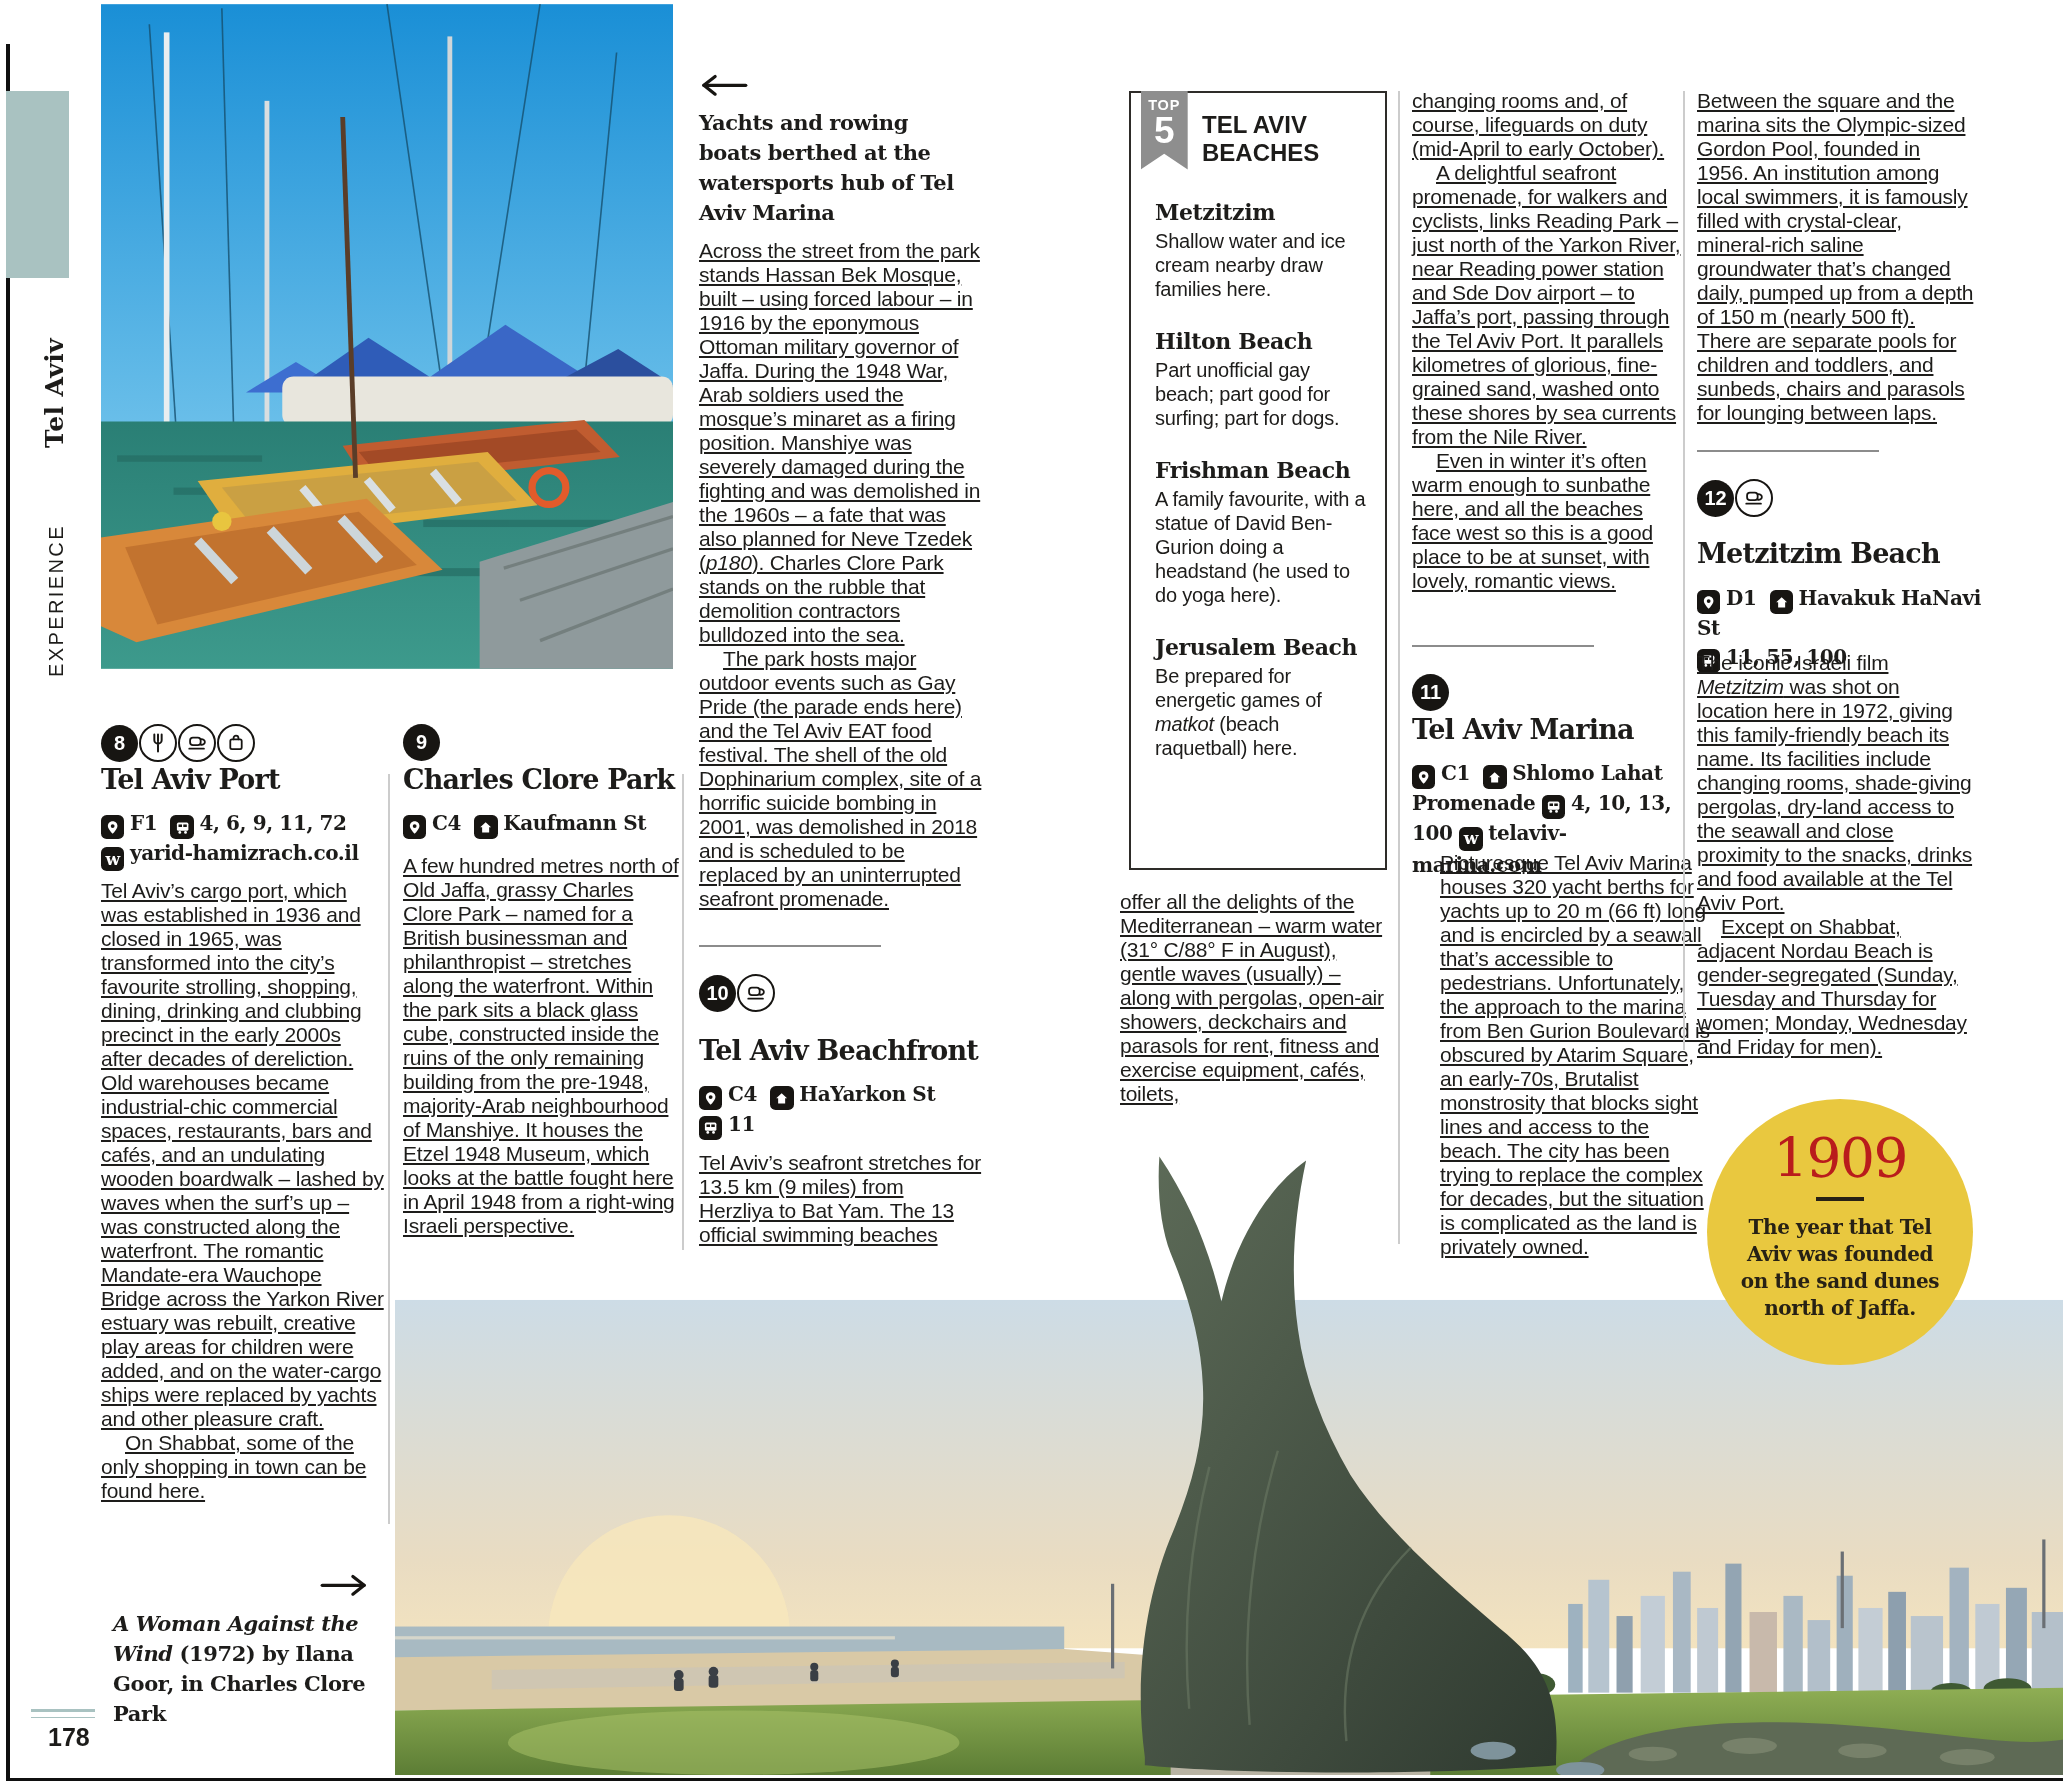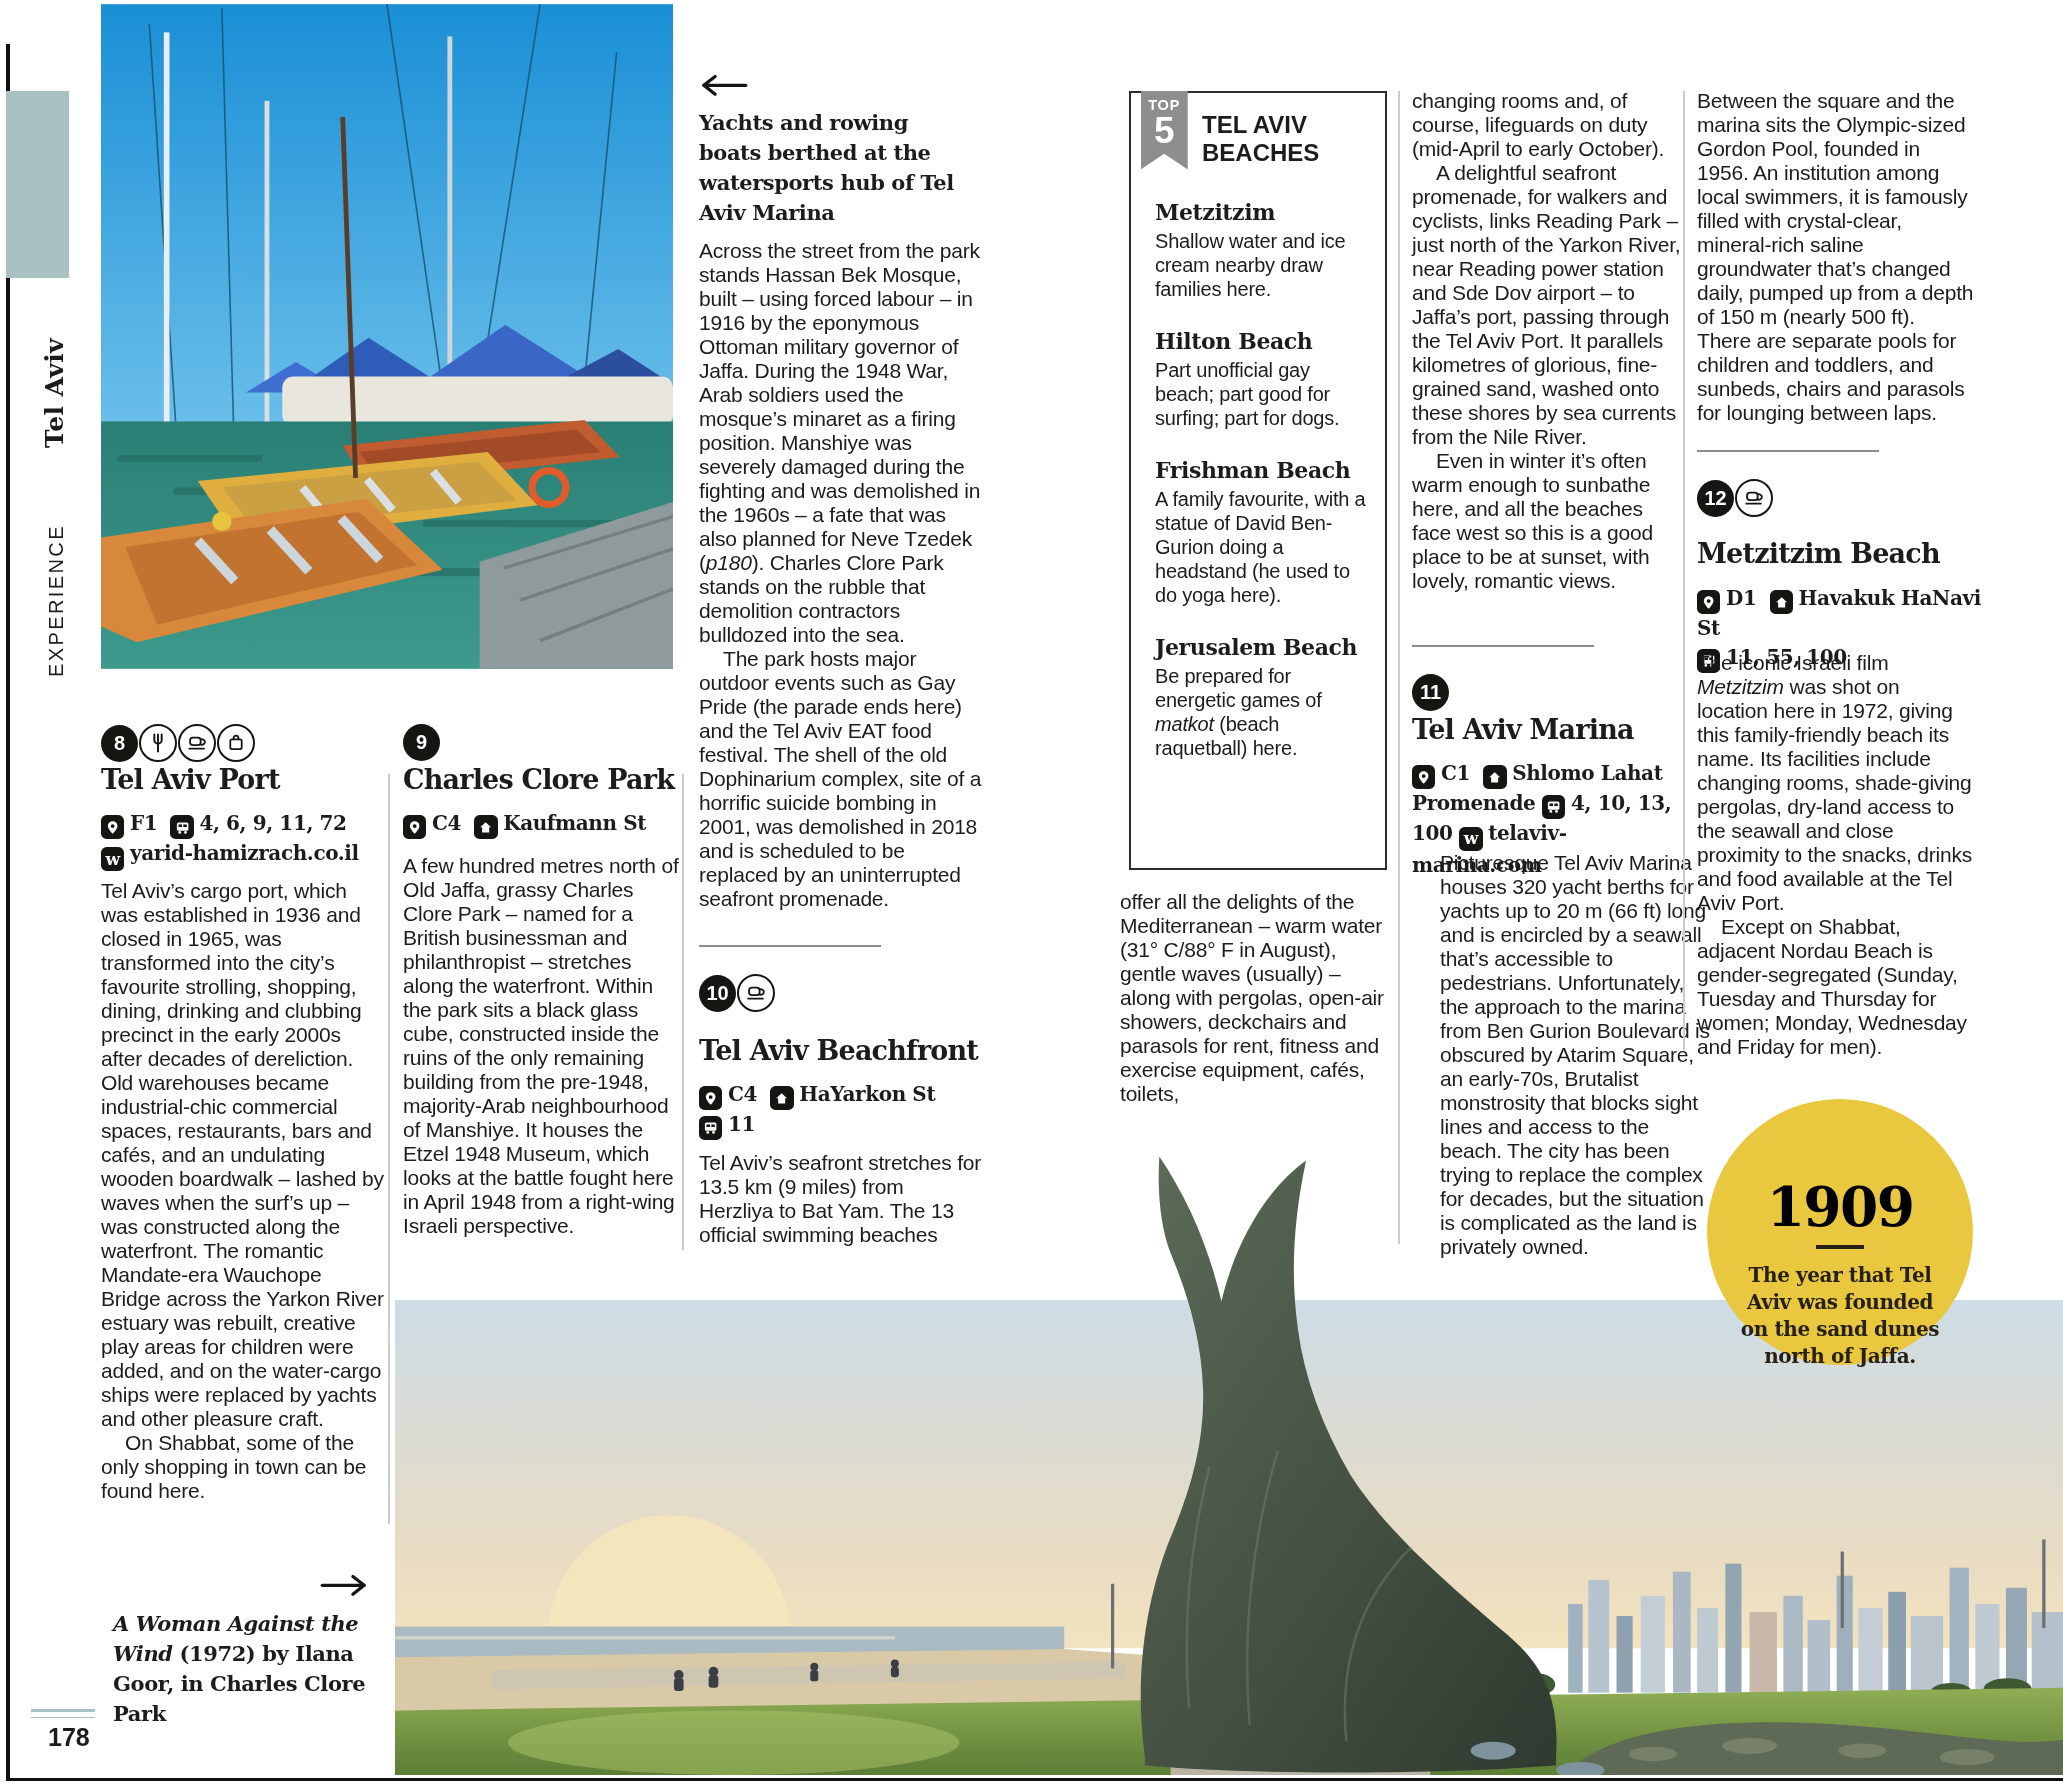--- a/index.html
+++ b/index.html
@@ -12,21 +12,21 @@
   
   .edge-left{left:6.4px; top:44px; width:3.2px; height:1734px; background:#101010;}
   .edge-bottom{left:6.4px; top:1778px; width:2057px; height:3.2px; background:#101010;}
   .teal-block{left:6.4px; top:91px; width:63px; height:187px; background:#a9c2c1;}
   .vlabel{transform:rotate(-90deg); transform-origin:left top; white-space:nowrap;}
   .vlabel.title{left:40px; top:448px; font-family:"DejaVu Serif",serif; font-weight:700; font-size:25px; letter-spacing:0.4px;}
   .vlabel.kicker{left:45px; top:677px; font-size:20px; letter-spacing:2.4px; font-weight:400;}
   .pagenum-rules{left:31px; top:1709px; width:64px; height:4.8px; border-top:3.2px solid #a9c2c1; border-bottom:1.6px solid #a9c2c1;}
   .pagenum{left:48px; top:1723px; font-size:25px; font-weight:700;}
   
-  .body-text{font-size:21px; line-height:24px; letter-spacing:-0.2px;}
+  .body-text{font-size:21px; line-height:24px; letter-spacing:-0.2px;text-decoration:underline;}
   .body-text p{margin:0;}
   .body-text p.indent{text-indent:24px;}
   .sec-title{font-family:"DejaVu Serif",serif; font-weight:700; font-size:27px; letter-spacing:-0.8px; line-height:31px;}
   .infoline{font-family:"DejaVu Serif",serif; font-weight:700; font-size:20px; line-height:29px; letter-spacing:-0.4px;}
   .caption{font-family:"DejaVu Serif",serif; font-weight:700; font-size:21px; line-height:30px; letter-spacing:-0.4px;}
   .it{font-style:italic;}
   .rule{height:1.6px; background:#8c8c8c;}
   .colrule{width:1.6px; background:#cccccc;}
   
   .badges{display:flex; gap:1px; align-items:center;}
@@ -47,21 +47,21 @@
   .ribbon .w{font-size:14.5px; font-weight:700; letter-spacing:0.8px; margin-top:6.4px;}
   .ribbon .n{font-size:37px; font-weight:700; line-height:35px;}
   .top5-title{margin:18px 11.3px 0 71px; font-size:24px; font-weight:700; line-height:28px; letter-spacing:0;}
   .top5-list{margin:32px 14.5px 0 24px;}
   .top5-item{margin-bottom:27px;}
   .top5-item .name{font-family:"DejaVu Serif",serif; font-weight:700; font-size:22px; letter-spacing:-0.4px; margin-bottom:4px;}
   .top5-item .desc{font-size:20px; line-height:24px; letter-spacing:-0.2px;}
   
   .fact{left:1707px; top:1099px; width:266px; height:266px; border-radius:50%; background:#e9c83f;
         text-align:center; box-sizing:border-box; padding-top:32px; z-index:5;}
-  .fact .year{font-family:"DejaVu Serif",serif; font-weight:700; font-size:55px; line-height:55px; color:#000000; letter-spacing:-1.6px;margin-top:48px;}
+  .fact .year{font-family:"DejaVu Serif",serif; font-weight:400; font-size:55px; line-height:55px; color:#b91c1c; letter-spacing:-1.6px;}
   .fact .bar{width:48px; height:4px; background:#272115; margin:11.3px auto 13px auto;}
   .fact .txt{width:219px; margin:0 auto; font-family:"DejaVu Serif",serif; font-weight:700;
              font-size:20px; line-height:27px; color:#272115; letter-spacing:-0.4px;}
   svg{display:block;}
 </style>
 </head>
 <body>
 
 <div class="abs edge-left"></div>
 <div class="abs edge-bottom"></div>

